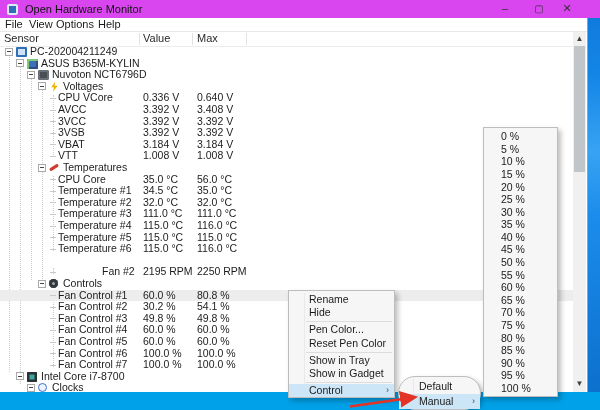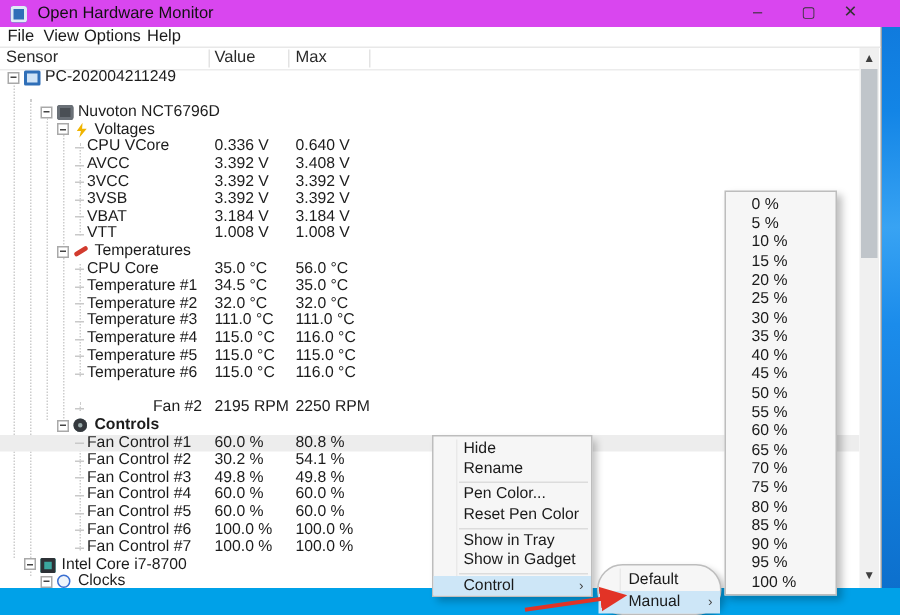--- a/index.html
+++ b/index.html
@@ -150,20 +150,25 @@
     <div class="vline" style="left:42px;top:44px;height:195px"></div>
     <div class="vline" style="left:53px;top:49px;height:62px"></div>
     <div class="vline" style="left:53px;top:130px;height:75px"></div>
     <div class="vline" style="left:53px;top:222px;height:6px"></div>
     <div class="vline" style="left:53px;top:245px;height:76px"></div>
   <div class="trow" style="top: 0px;">
         <div class="expander" style="left: 5px;"></div>
         <div class="nicon i-computer" style="left: 16px;"></div>
         <span class="tlabel" style="left: 30px;">PC-202004211249</span>
       </div>
+      <div class="trow" style="top: 11.6px;">
+        <div class="expander" style="left: 16px;"></div>
+        <div class="nicon i-mainboard" style="left: 27px;"></div>
+        <span class="tlabel" style="left: 41px;">ASUS B365M-KYLIN</span>
+      </div>
       <div class="trow" style="top: 23.2px;">
         <div class="expander" style="left: 27px;"></div>
         <div class="nicon i-chip" style="left: 38px;"></div>
         <span class="tlabel" style="left: 52px;">Nuvoton NCT6796D</span>
       </div>
       <div class="trow" style="top: 34.8px;">
         <div class="expander" style="left: 38px;"></div>
         <div class="nicon i-voltage" style="left: 49px;"></div>
         <span class="tlabel" style="left: 63px;">Voltages</span>
       </div>
@@ -249,21 +254,21 @@
         <span class="tlabel" style="left: 58px;">Temperature #6</span>
         <span class="tval">115.0 °C</span>
         <span class="tmax">116.0 °C</span>
       </div>
       <div class="trow" style="top: 220.4px;">
         <div class="dash" style="left: 50px;"></div>
         <span class="tlabel" style="left: 58px; padding-left: 44px;">Fan #2</span>
         <span class="tval">2195 RPM</span>
         <span class="tmax">2250 RPM</span>
       </div>
-      <div class="trow" style="top: 232px; font-weight: bold;">
+      <div class="trow" style="top: 232px;">
         <div class="expander" style="left: 38px;"></div>
         <div class="nicon i-control" style="left: 49px;"></div>
         <span class="tlabel" style="left: 63px;">Controls</span>
       </div>
       <div class="trow sel" style="top: 243.6px;">
         <div class="dash" style="left: 50px;"></div>
         <span class="tlabel" style="left: 58px;">Fan Control #1</span>
         <span class="tval">60.0 %</span>
         <span class="tmax">80.8 %</span>
       </div>
@@ -317,22 +322,22 @@
 
   <div id="scrollbar">
     <div class="sb-arrow" id="sb-up">▲</div>
     <div id="sb-thumb"></div>
     <div class="sb-arrow" id="sb-down">▼</div>
   </div>
 </div>
 
 <div class="menu" id="ctx-menu">
   <div class="gutter"></div>
-<div class="mi"><span>Hide</span></div>
-    <div class="mi"><span>Rename</span></div>
+<div class="mi"><span>Rename</span></div>
+    <div class="mi"><span>Hide</span></div>
     <div class="msep"></div>
     <div class="mi"><span>Pen Color...</span></div>
     <div class="mi"><span>Reset Pen Color</span></div>
     <div class="msep"></div>
     <div class="mi"><span>Show in Tray</span></div>
     <div class="mi"><span>Show in Gadget</span></div>
     <div class="msep"></div>
     <div class="mi hl"><span>Control</span><span class="subarrow">›</span></div>
   </div>
 

